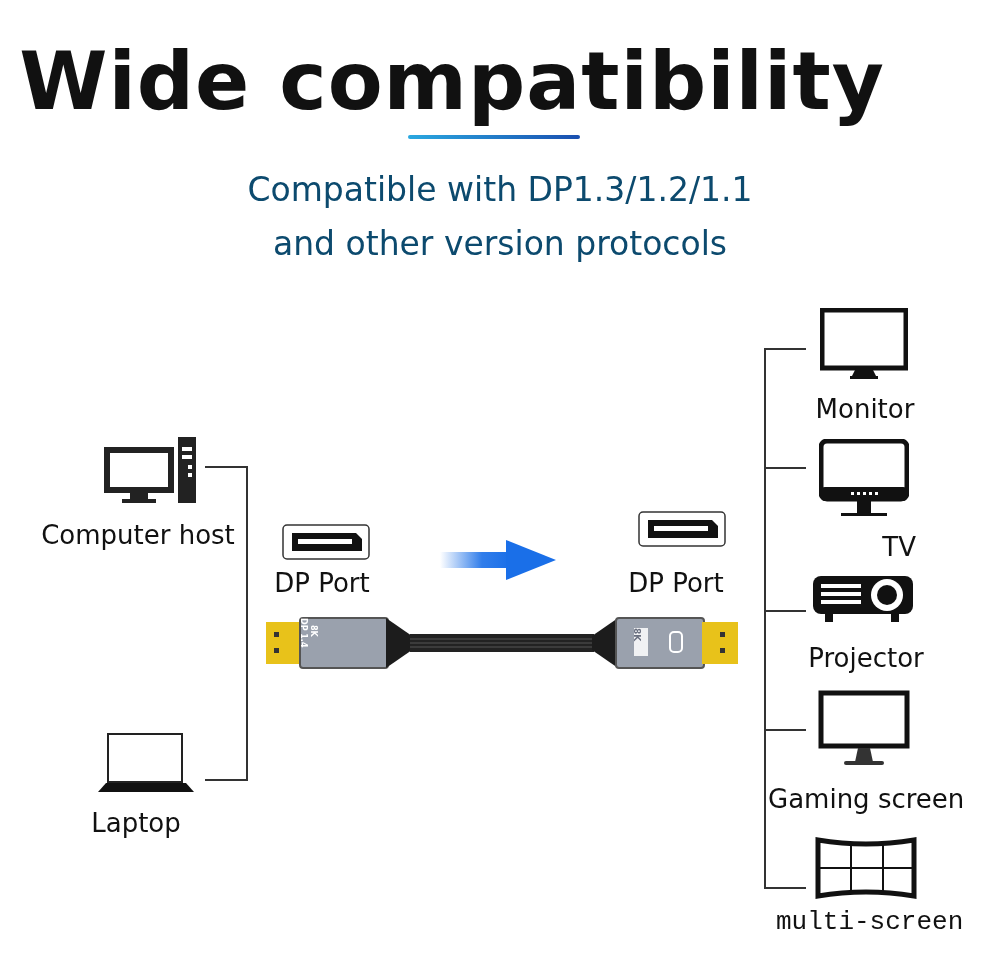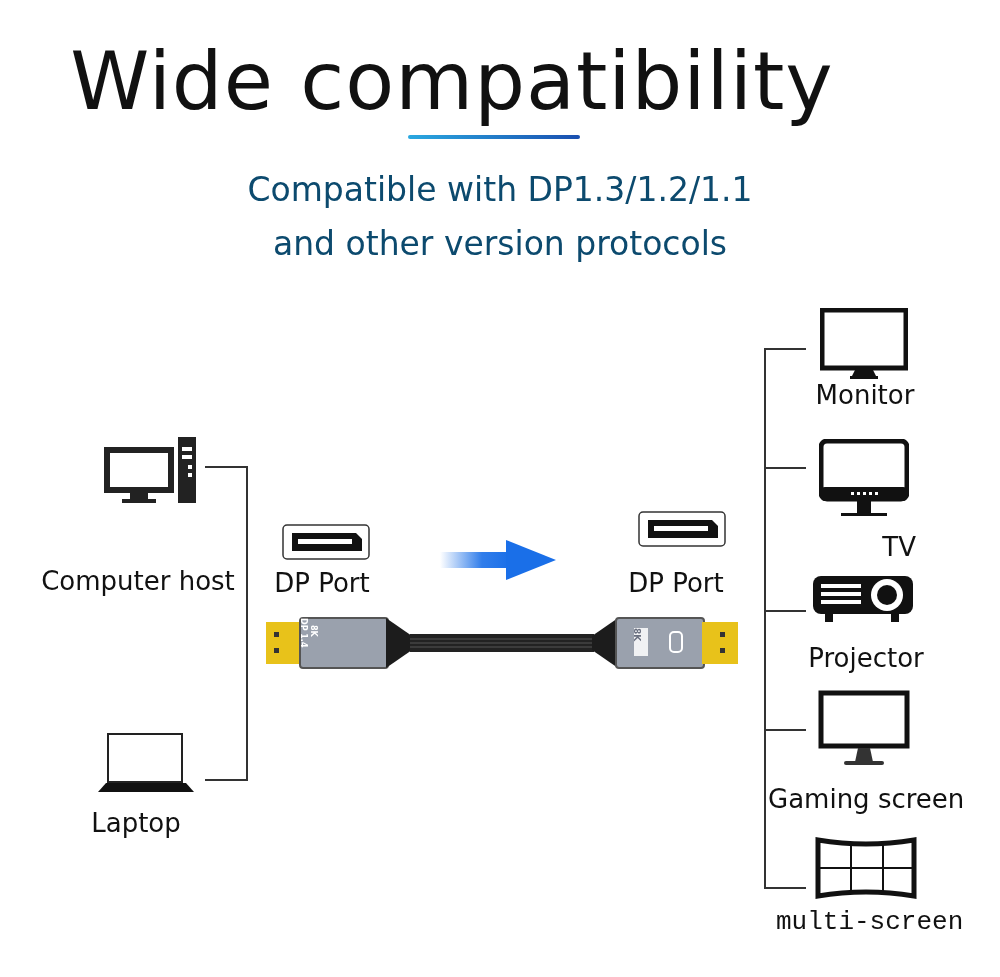--- a/index.html
+++ b/index.html
@@ -1,18 +1,18 @@
 <!DOCTYPE html>
 <html><head>
 <meta charset="utf-8">
 <style>
   html, body { margin:0; padding:0; background:#ffffff; }
   body { width:1000px; height:977px; position:relative; overflow:hidden; font-family:"DejaVu Sans", sans-serif; color:#111; }
   .abs { position:absolute; }
-  .title { left:0; width:904px; top:32px; text-align:center; font-size:80px; font-weight:normal; letter-spacing:1px; line-height:100px; color:#111; }
+  .title { left:0; width:904px; top:32px; text-align:center; font-size:80px; font-weight:bold; letter-spacing:1px; line-height:100px; color:#111; }
   .underline { left:408px; top:135px; width:172px; height:4px; border-radius:2px; background:linear-gradient(90deg,#2aa8e0,#1a4fb0); }
   .subtitle { left:0; width:1000px; text-align:center; font-size:33px; line-height:40px; color:#0c4a6e; }
   .label { text-align:center; font-size:26px; color:#111; white-space:nowrap; }
   .line { background:#333; }
   svg { display:block; }
 </style>
 </head>
 <body>
 
 <div class="abs title">Wide compatibility</div>
@@ -26,21 +26,21 @@
     <rect x="8" y="16" width="58" height="34" fill="#fff"></rect>
     <rect x="28" y="56" width="18" height="6" fill="#222"></rect>
     <rect x="20" y="62" width="34" height="4" fill="#222"></rect>
     <rect x="76" y="0" width="18" height="66" fill="#222"></rect>
     <rect x="80" y="10" width="10" height="4" fill="#fff"></rect>
     <rect x="80" y="18" width="10" height="4" fill="#fff"></rect>
     <rect x="86" y="28" width="4" height="4" fill="#fff"></rect>
     <rect x="86" y="36" width="4" height="4" fill="#fff"></rect>
   </svg>
 </div>
-<div class="abs label" style="left:38px;top:520px;width:200px;margin-top:46px;">Computer host</div>
+<div class="abs label" style="left:38px;top:520px;width:200px;">Computer host</div>
 
 <div class="abs" style="left:98px;top:733px;">
   <svg width="96" height="60" viewBox="0 0 96 60">
     <rect x="10" y="1" width="74" height="48" fill="#fff" stroke="#222" stroke-width="2"></rect>
     <polygon points="0,59 96,59 88,50 8,50" fill="#111"></polygon>
   </svg>
 </div>
 <div class="abs label" style="left:56px;top:808px;width:160px;">Laptop</div>
 
 <div class="abs line" style="left:205px;top:466px;width:43px;height:2px;"></div>
@@ -117,21 +117,21 @@
 <div class="abs line" style="left:764px;top:729px;width:42px;height:2px;"></div>
 <div class="abs line" style="left:764px;top:887px;width:42px;height:2px;"></div>
 
 <div class="abs" style="left:820px;top:308px;">
   <svg width="88" height="72" viewBox="0 0 88 72">
     <rect x="2" y="2" width="84" height="58" fill="#fff" stroke="#111" stroke-width="5"></rect>
     <polygon points="36,60 52,60 56,68 32,68" fill="#111"></polygon>
     <rect x="30" y="68" width="28" height="3" fill="#111"></rect>
   </svg>
 </div>
-<div class="abs label" style="left:800px;top:380px;width:130px;">Monitor</div>
+<div class="abs label" style="left:800px;top:394px;width:130px;">Monitor</div>
 
 <div class="abs" style="left:819px;top:439px;">
   <svg width="90" height="80" viewBox="0 0 90 80">
     <rect x="2" y="2" width="86" height="58" rx="6" fill="#fff" stroke="#111" stroke-width="5"></rect>
     <rect x="2" y="48" width="86" height="14" rx="4" fill="#111"></rect>
     <g fill="#fff">
         <rect x="32" y="53" width="3" height="3"></rect>
         <rect x="38" y="53" width="3" height="3"></rect>
         <rect x="44" y="53" width="3" height="3"></rect>
         <rect x="50" y="53" width="3" height="3"></rect>

